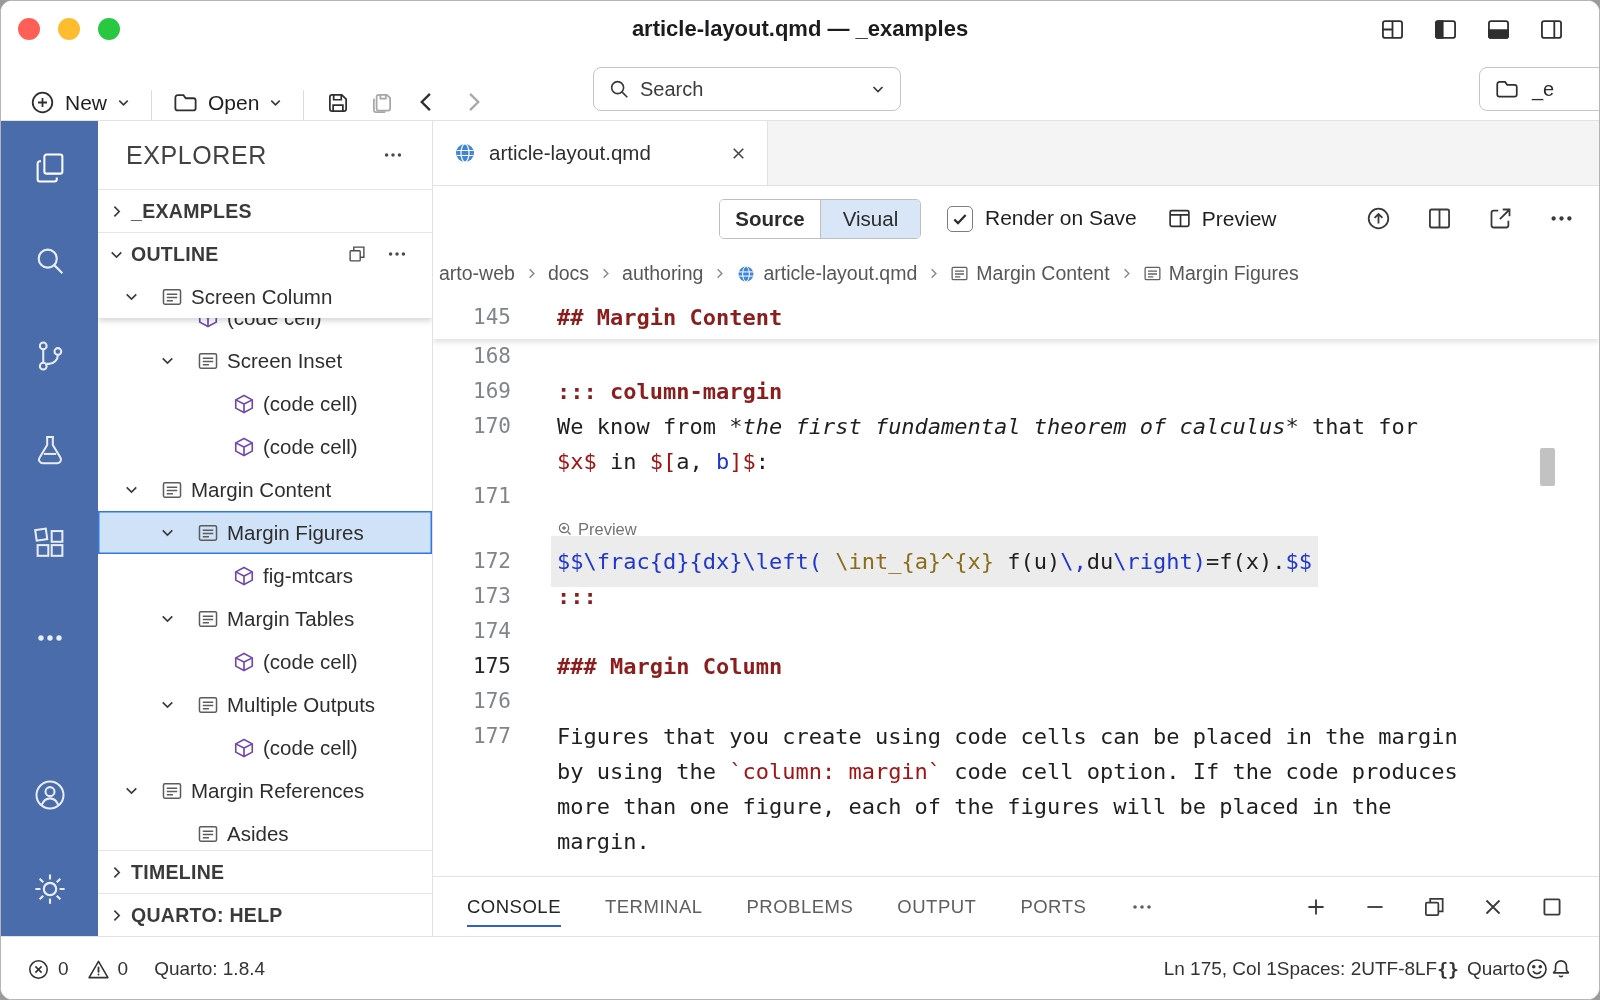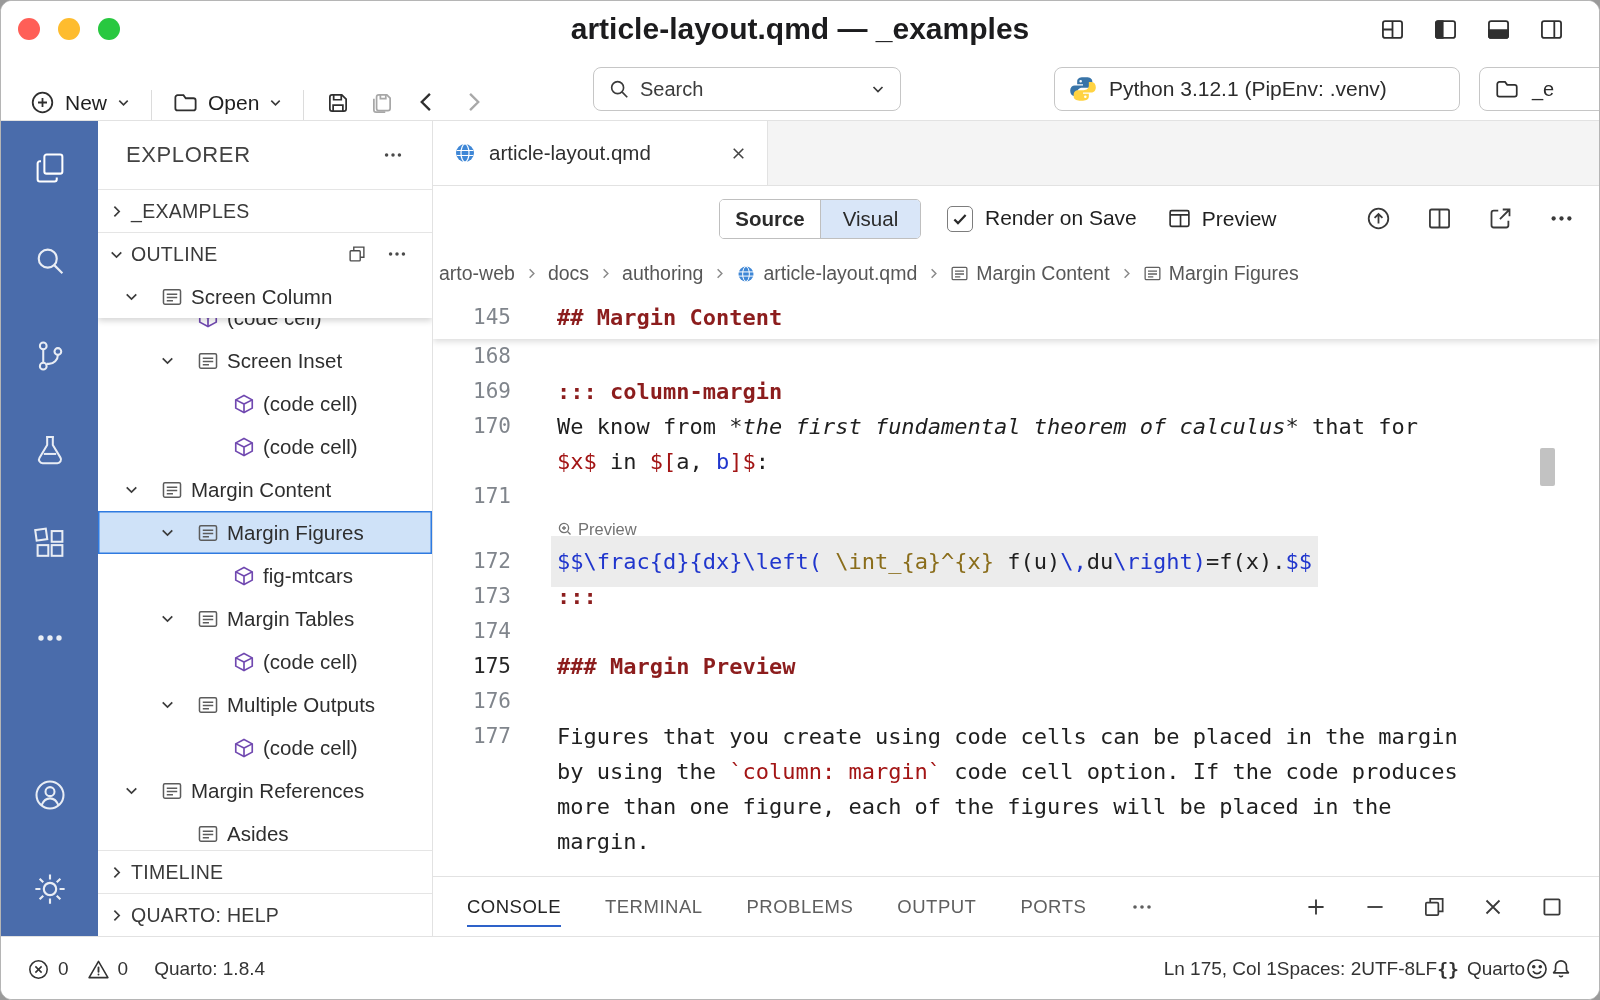--- a/index.html
+++ b/index.html
@@ -4,21 +4,21 @@
 <style>
   *{margin:0;padding:0;box-sizing:border-box}
   html,body{width:1600px;height:1000px;background:#9a9a9a;font-family:"Liberation Sans",sans-serif;overflow:hidden}
   .window{position:absolute;inset:0;background:#fff;border-radius:12px;overflow:hidden;border:1px solid #b5b5b5}
 
   
   .titlebar{height:56px;background:#fff;position:relative;display:flex;align-items:center}
   .traffic{display:flex;gap:18px;margin-left:17px}
   .tl{width:22px;height:22px;border-radius:50%;display:inline-block}
   .tl.red{background:#ff5f57}.tl.yellow{background:#febc2e}.tl.green{background:#28c840}
-  .win-title{position:absolute;left:50%;transform:translateX(-50%);font-size:30px;font-weight:600;color:#1c1c1e;white-space:nowrap}
+  .win-title{position:absolute;left:50%;transform:translateX(-50%);font-size:22px;font-weight:600;color:#1c1c1e;white-space:nowrap}
   .tb-icons{margin-left:auto;display:flex;gap:26px;margin-right:34px;color:#2f2f2f}
   .tb-icons span{display:flex}
 
   
   .toolbar{height:64px;background:#fff;border-bottom:1px solid #e2e2e2;display:flex;align-items:flex-end;padding:0 20px;position:relative}
   .tb-btn{display:flex;align-items:center;gap:9px;font-size:21px;color:#1f1f1f;background:none;border:none;font-family:inherit;padding:4px 8px;cursor:default}
   .vdiv{width:1px;height:30px;background:#dcdcdc;margin:0 12px}
   .tb-ic{display:flex;align-items:center;padding:4px 9px;color:#2f2f2f}
   .tb-ic.dim{opacity:.42}
   .pill{position:absolute;top:10px;height:44px;border:1px solid #c6c6c6;border-radius:8px;background:#fff;display:flex;align-items:center;padding:0 14px;gap:10px;font-size:20px;color:#2c2c2c}
@@ -32,23 +32,23 @@
   .main{display:flex;height:815px}
 
   
   .activitybar{width:97px;background:#4a6cab;display:flex;flex-direction:column;align-items:center;flex:0 0 97px}
   .ab-icon{width:97px;height:94px;display:flex;align-items:center;justify-content:center;opacity:.88}
   .ab-icon.active{opacity:1}
   .ab-spacer{margin-top:auto}
 
   
   .sidebar{width:335px;flex:0 0 335px;background:#fff;border-right:1px solid #e2e2e2;display:flex;flex-direction:column;overflow:hidden}
-  .explorer-head{height:68px;display:flex;align-items:center;padding:0 28px;font-size:22px;letter-spacing:.6px;color:#424242}
+  .explorer-head{height:68px;display:flex;align-items:center;padding:0 28px;font-size:25px;letter-spacing:.6px;color:#424242}
   .explorer-head .more{margin-left:auto;display:flex;color:#4a4a4a}
-  .sect{height:43px;flex:0 0 43px;border-top:1px solid #e5e5e5;display:flex;align-items:center;padding:0 10px;gap:6px;font-size:19.5px;font-weight:400;color:#3a3a3a;letter-spacing:.3px}
+  .sect{height:43px;flex:0 0 43px;border-top:1px solid #e5e5e5;display:flex;align-items:center;padding:0 10px;gap:6px;font-size:19.5px;font-weight:700;color:#3a3a3a;letter-spacing:.3px}
   .sect .s-icons{margin-left:auto;display:flex;gap:18px;color:#4a4a4a;padding-right:14px}
   .treewrap{flex:1;position:relative;overflow:hidden}
   .treelist{padding-top:21px}
   .trow{height:43px;display:flex;align-items:center;gap:8px;font-size:20.5px;color:#2e2e2e;white-space:nowrap}
   .trow .twisty{width:30px;flex:0 0 30px;display:flex;justify-content:flex-start;color:#3c3c3c}
   .trow .ticon{display:flex}
   .d1{padding-left:25px}.d2{padding-left:61px}.d3{padding-left:97px}
   .trow.sticky{position:absolute;top:0;left:0;right:0;z-index:2;background:#fff;box-shadow:0 3px 6px rgba(0,0,0,.16)}
   .trow.sel{background:#cfe2f8;box-shadow:inset 0 0 0 1.5px #2f7ae0}
 
@@ -209,29 +209,20 @@
           </svg>
         </span>
       <span class="lbl">Search</span>
       <span class="chev">
           <svg width="16" height="16" viewBox="0 0 16 16" fill="none" stroke="#3a3a3a" stroke-width="1.7">
             <path d="M3.5 6l4.5 4.5L12.5 6"></path>
           </svg>
         </span>
     </div>
 
-    <div class="pill python">
-      <span>
-        <svg width="28" height="28" viewBox="0 0 48 48">
-            <path fill="#3874a8" d="M24 4c-6 0-10 2.6-10 7v5h10v2H10c-4.4 0-8 3-8 9s3.6 9 8 9h4v-6c0-5 4-8 9-8h10c4 0 7-3 7-7v-4c0-4.4-4.6-7-10-7h-6zm-4 4.6a2.2 2.2 0 110 4.4 2.2 2.2 0 010-4.4z"></path>
-            <path fill="#ffd342" d="M24 44c6 0 10-2.6 10-7v-5H24v-2h14c4.4 0 8-3 8-9s-3.6-9-8-9h-4v6c0 5-4 8-9 8H15c-4 0-7 3-7 7v4c0 4.4 4.6 7 10 7h6zm4-4.6a2.2 2.2 0 110-4.4 2.2 2.2 0 010 4.4z"></path>
-          </svg>
-      </span>
-      <span>Python 3.12.1 (PipEnv: .venv)</span>
-    </div>
 
     <div class="pill ws">
       <span>
           <svg width="26" height="26" viewBox="0 0 24 24" fill="none" stroke="#2f2f2f" stroke-width="1.6">
             <path d="M3 7.5a2 2 0 012-2h5.2l2 2.7H19a2 2 0 012 2V17a2 2 0 01-2 2H5a2 2 0 01-2-2z"></path>
           </svg>
         </span>
       <span>_e</span>
     </div>
   </div>
@@ -710,21 +701,21 @@
           <div class="cline">
             <span class="gutter">173</span>
             <span class="ltext"><span class="tk-head">:::</span></span>
           </div>
           <div class="cline">
             <span class="gutter">174</span>
               <span class="ltext"></span>
           </div>
           <div class="cline">
             <span class="gutter cur">175</span>
-            <span class="ltext"><span class="tk-head">### Margin Preview</span></span>
+            <span class="ltext"><span class="tk-head">### Margin Column</span></span>
           </div>
           <div class="cline">
             <span class="gutter">176</span>
               <span class="ltext"></span>
           </div>
           <div class="cline">
             <span class="gutter">177</span>
             <span class="ltext"><span>Figures that you create using code cells can be placed in the margin by using the </span><span class="tk-code">`column: margin`</span><span> code cell option. If the code produces more than one figure, each of the figures will be placed in the margin.</span></span>
           </div>
         </div>

